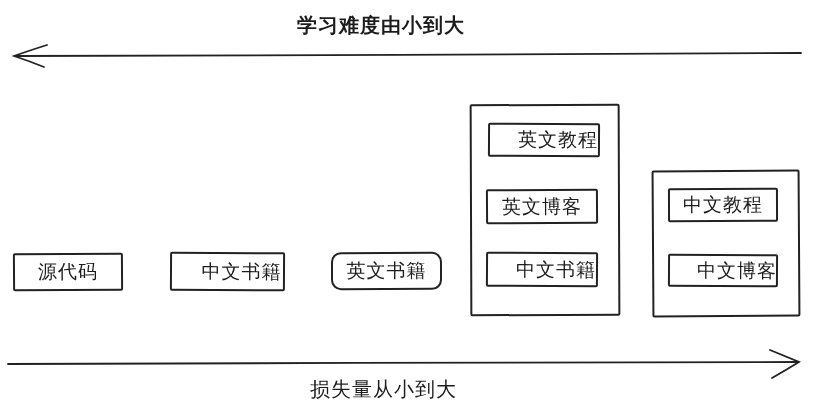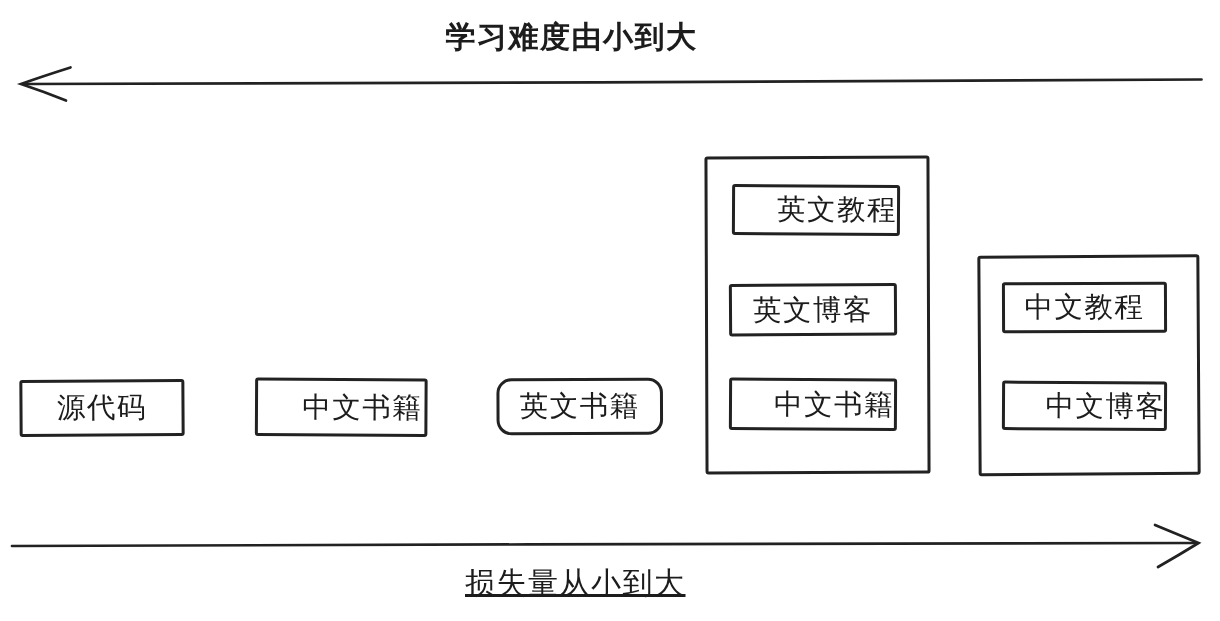--- a/index.html
+++ b/index.html
@@ -99,15 +99,15 @@
 
   <div class="sketch-box tilt-c" style="left:668px; top:188px; width:110px; height:34px;">
     <span>中文教程</span>
   </div>
 
   <svg class="arrow-svg" style="top:346px;" width="813" height="38" viewBox="0 0 813 38">
     <path d="M8 18 C 260 17, 560 16.5, 797 16" stroke="#222222" stroke-width="1.8" fill="none" stroke-linecap="round"></path>
     <path d="M770 4 Q 787 11 799 16 Q 786 24 772 32" stroke="#222222" stroke-width="1.8" fill="none" stroke-linecap="round"></path>
   </svg>
 
-  <div class="axis-label" style="left:310px; top:377px;text-decoration:underline;">损失量从小到大</div>
+  <div class="axis-label" style="left:310px; top:377px;">损失量从小到大</div>
 
 </div>
 
 </body></html>

